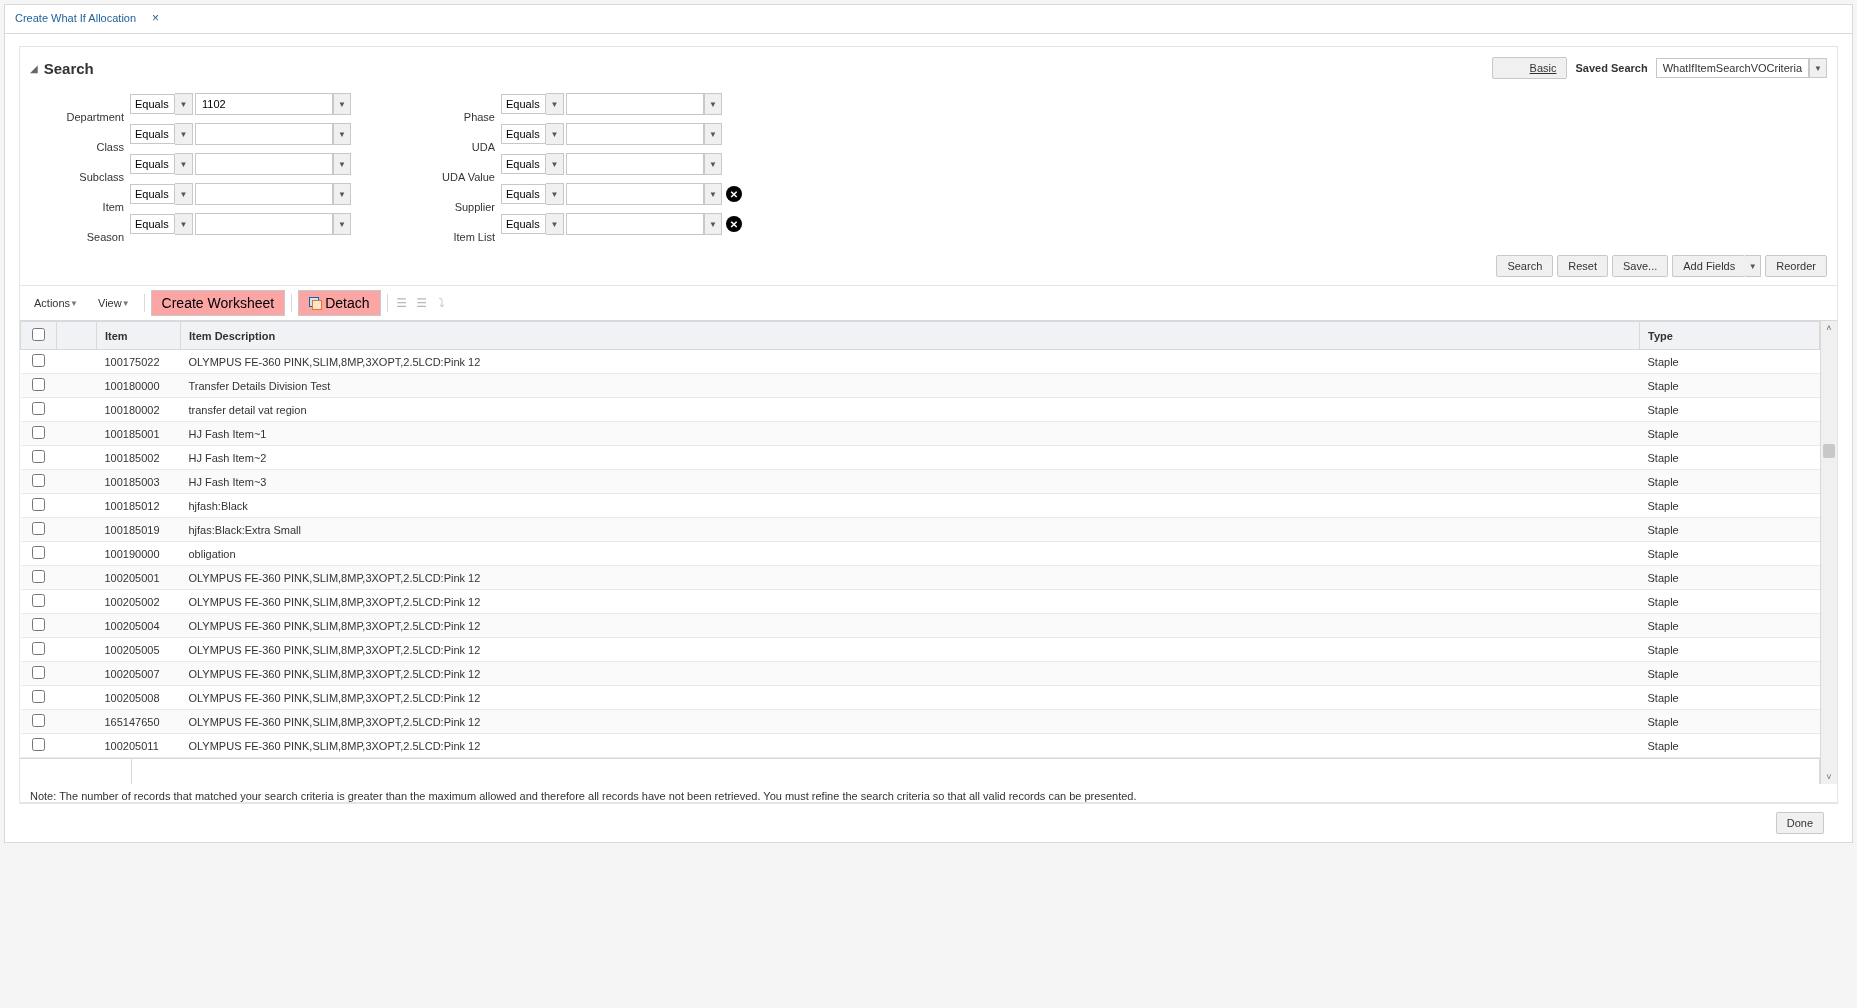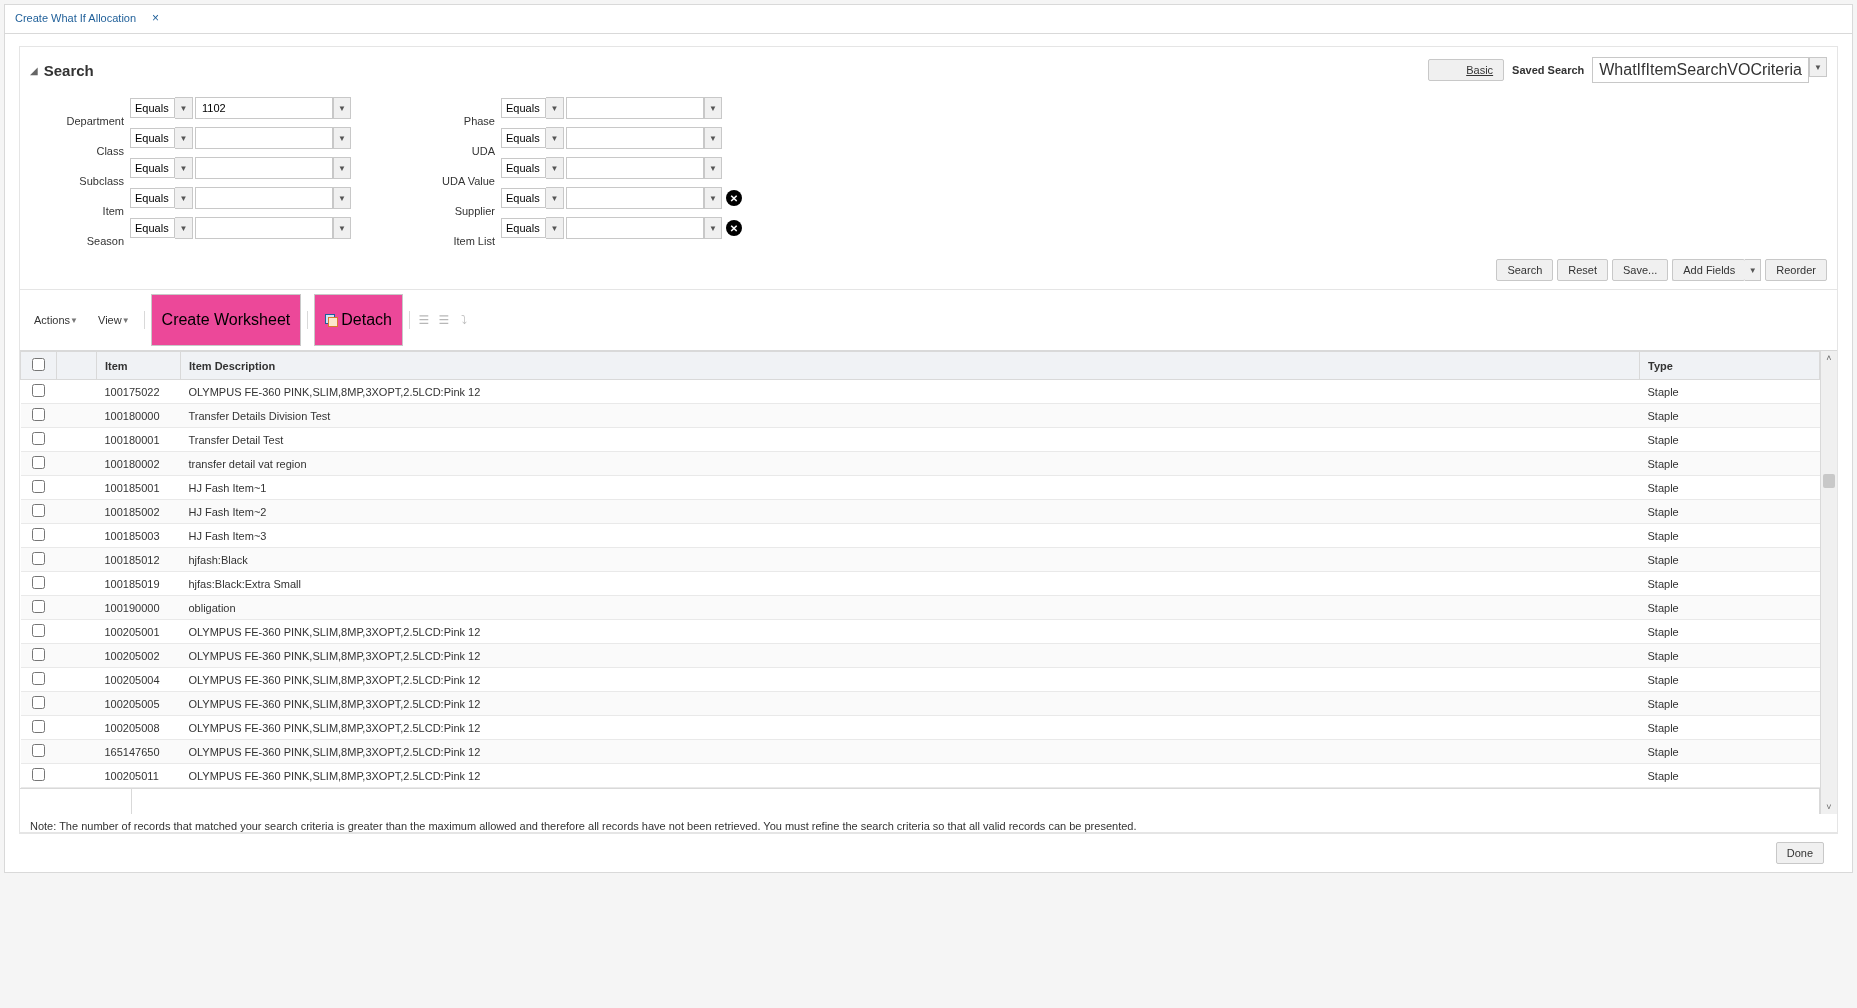--- a/index.html
+++ b/index.html
@@ -10,42 +10,42 @@
 .tab-close { color: #1f5f99; font-size: 12px; cursor: pointer; padding: 0 4px; }
 .main-panel { background: #fff; border: 1px solid #d9d9d9; padding: 12px 14px 0 14px; }
 .content-box { border: 1px solid #e5e5e5; background: #fff; }
 .search-header { display: flex; align-items: center; padding: 10px 10px 6px 10px; }
 .search-header .collapse-icon { font-size: 10px; color: #666; margin-right: 6px; }
 .search-title { font-size: 15px; font-weight: bold; color: #333; flex: 1; }
 .search-right { display: flex; align-items: center; gap: 8px; font-size: 11px; }
 .btn { background: #f0f0f0; border: 1px solid #c8c8c8; padding: 4px 10px; font-size: 11px; cursor: pointer; color: #333; border-radius: 2px; }
 .btn-underline { text-decoration: underline; margin-left: 27px; }
 .saved-label { color: #333; font-weight: bold; }
-.saved-select { border: 1px solid #c8c8c8; padding: 3px 6px; font-size: 16px; background: #fff; display: flex; align-items: flex-start; gap: 6px; min-width: 150px; }
+.saved-select { border: 1px solid #c8c8c8; padding: 3px 6px; font-size: 11px; background: #fff; display: flex; align-items: flex-start; gap: 6px; min-width: 150px; }
 .caret-btn { border: 1px solid #c8c8c8; background: #f0f0f0; width: 18px; height: 20px; display: inline-flex; align-items: center; justify-content: center; font-size: 8px; color: #555; cursor: pointer; }
 .search-body { padding: 4px 12px 12px 20px; }
 .criteria-row { display: flex; }
 .criteria-col { display: flex; flex-direction: column; }
 .form-row { display: flex; align-items: center; height: 30px; }
 .form-label { width: 90px; text-align: right; padding-right: 6px; font-size: 11px; color: #333; margin-top: 25px; }
 .col2 .form-label { width: 90px; }
 .op-select { border: 1px solid #c8c8c8; padding: 3px 4px; font-size: 11px; background: #fff; width: 45px; }
 .op-caret { border: 1px solid #c8c8c8; border-left: none; background: #f0f0f0; width: 18px; height: 22px; display: inline-flex; align-items: center; justify-content: center; font-size: 8px; color: #555; cursor: pointer; }
 .val-input { border: 1px solid #c8c8c8; padding: 3px 6px; font-size: 11px; width: 138px; height: 22px; margin-left: 2px; }
 .val-caret { border: 1px solid #c8c8c8; background: #f0f0f0; width: 18px; height: 22px; display: inline-flex; align-items: center; justify-content: center; font-size: 8px; color: #555; cursor: pointer; }
 .remove-icon { margin-left: 4px; width: 16px; height: 16px; border-radius: 50%; background: #000; color: #fff; display: inline-flex; align-items: center; justify-content: center; font-size: 10px; font-weight: bold; cursor: pointer; }
 .col-gap { width: 60px; }
 .action-bar { display: flex; justify-content: flex-end; gap: 4px; padding: 4px 10px 8px 10px; border-bottom: 1px solid #e5e5e5; }
 .action-bar .btn-group { display: flex; }
 .add-fields-caret { border: 1px solid #c8c8c8; border-left: none; background: #f0f0f0; width: 16px; display: inline-flex; align-items: center; justify-content: center; font-size: 8px; color: #555; }
 .toolbar { display: flex; align-items: center; padding: 4px 6px; border-bottom: 1px solid #d9d9d9; gap: 4px; }
 .toolbar-item { padding: 3px 8px; font-size: 11px; color: #333; cursor: pointer; display: flex; align-items: center; }
 .toolbar-item .caret { font-size: 8px; color: #777; }
 .toolbar-sep { width: 1px; height: 18px; background: #d9d9d9; margin: 0 2px; }
-.toolbar-btn { border: 1px solid #c8c8c8; background: #ec4899; padding: 16px 10px; font-size: 16px; cursor: pointer; }
+.toolbar-btn { border: 1px solid #c8c8c8; background: #fca5a5; padding: 4px 10px; font-size: 14px; cursor: pointer; }
 .detach-btn { display: flex; align-items: center; gap: 4px; }
 .detach-icon { width: 12px; height: 12px; position: relative; }
 .detach-icon::before { content: ''; position: absolute; width: 8px; height: 8px; border: 1px solid #1f5f99; top: 0; left: 0; background: #cde4f5; }
 .detach-icon::after { content: ''; position: absolute; width: 8px; height: 8px; border: 1px solid #d97a2e; top: 3px; left: 3px; background: #fce6cc; }
 .tool-icon { width: 16px; height: 16px; opacity: 0.35; padding: 2px; display: inline-flex; align-items: center; justify-content: center; font-size: 12px; }
 .table-wrap { display: flex; position: relative; }
 .table-scroll { flex: 1; overflow: hidden; }
 table { width: 100%; border-collapse: collapse; font-size: 11px; }
 thead th { background: #f0f2f5; border: 1px solid #d9d9d9; padding: 6px 8px; text-align: left; font-weight: bold; color: #333; position: sticky; top: 0; }
 tbody td { border-bottom: 1px solid #e9e9e9; padding: 4px 8px; height: 22px; }
@@ -236,27 +236,20 @@
                 <tr>
     <td class="cb-cell"><input type="checkbox" style=""></td>
     <td></td>
     <td>100180000</td>
     <td>Transfer Details Division Test</td>
     <td>Staple</td>
                 </tr>
                 <tr>
     <td class="cb-cell"><input type="checkbox" style=""></td>
     <td></td>
-    <td>100180001</td>
-    <td>Transfer Detail Test</td>
-    <td>Staple</td>
-                </tr>
-                <tr>
-    <td class="cb-cell"><input type="checkbox" style=""></td>
-    <td></td>
     <td>100180002</td>
     <td>transfer detail vat region</td>
     <td>Staple</td>
                 </tr>
                 <tr>
     <td class="cb-cell"><input type="checkbox" style=""></td>
     <td></td>
     <td>100185001</td>
     <td>HJ Fash Item~1</td>
     <td>Staple</td>
@@ -314,20 +307,27 @@
     <td class="cb-cell"><input type="checkbox" style=""></td>
     <td></td>
     <td>100205004</td>
     <td>OLYMPUS FE-360 PINK,SLIM,8MP,3XOPT,2.5LCD:Pink 12</td>
     <td>Staple</td>
                 </tr>
                 <tr>
     <td class="cb-cell"><input type="checkbox" style=""></td>
     <td></td>
     <td>100205005</td>
+    <td>OLYMPUS FE-360 PINK,SLIM,8MP,3XOPT,2.5LCD:Pink 12</td>
+    <td>Staple</td>
+                </tr>
+                <tr>
+    <td class="cb-cell"><input type="checkbox" style=""></td>
+    <td></td>
+    <td>100205007</td>
     <td>OLYMPUS FE-360 PINK,SLIM,8MP,3XOPT,2.5LCD:Pink 12</td>
     <td>Staple</td>
                 </tr>
                 <tr>
     <td class="cb-cell"><input type="checkbox" style=""></td>
     <td></td>
     <td>100205008</td>
     <td>OLYMPUS FE-360 PINK,SLIM,8MP,3XOPT,2.5LCD:Pink 12</td>
     <td>Staple</td>
                 </tr>

